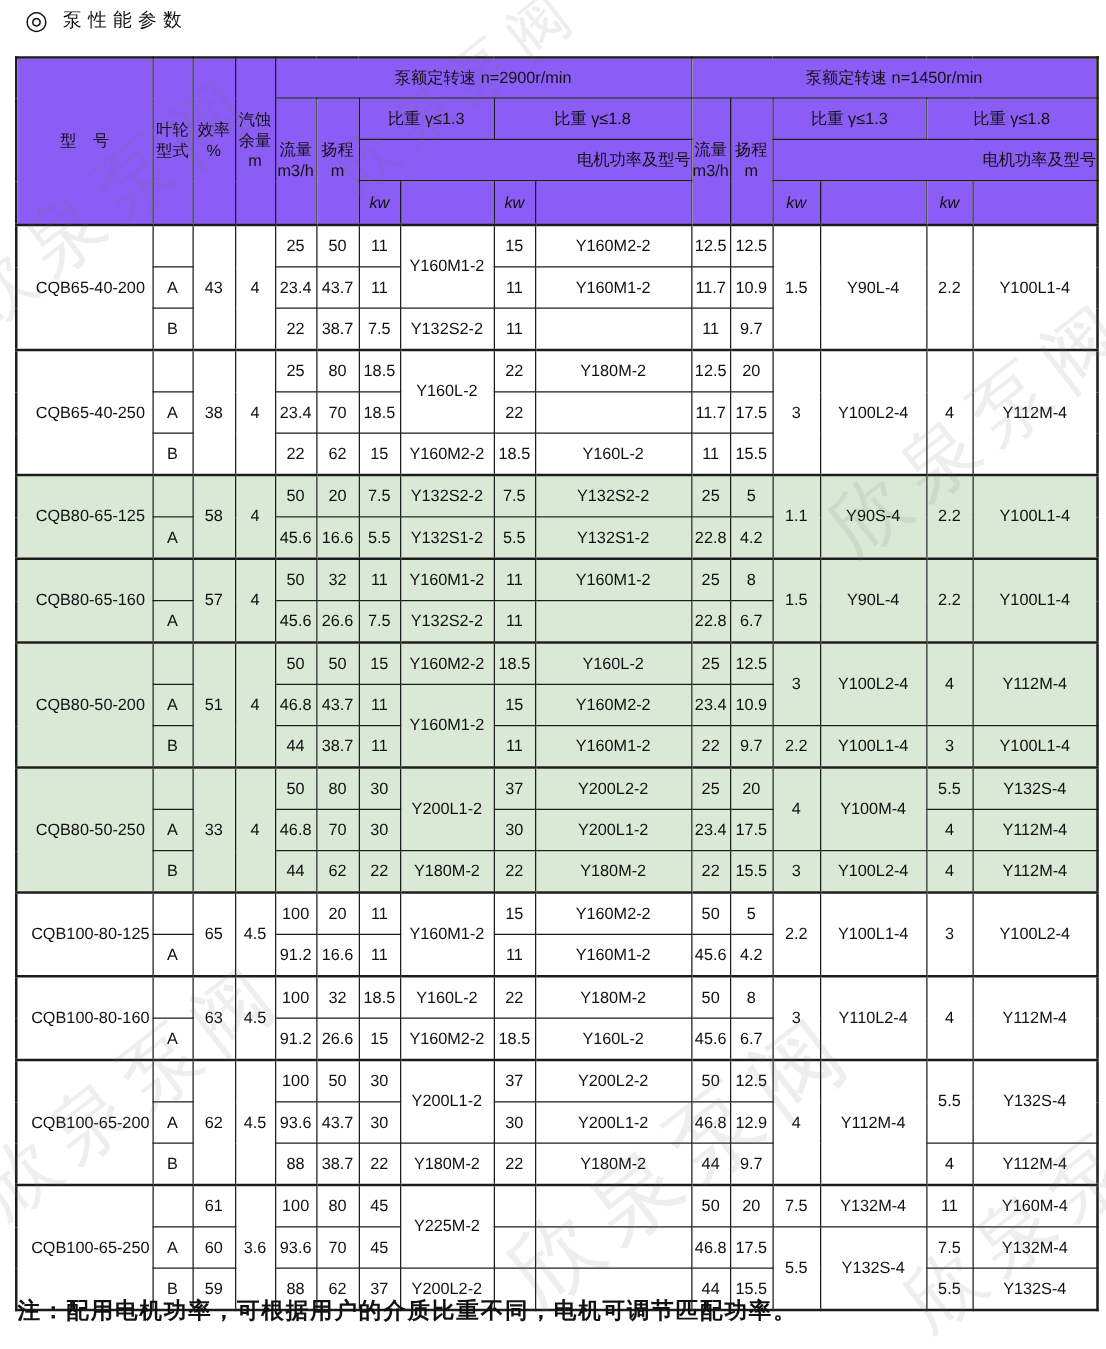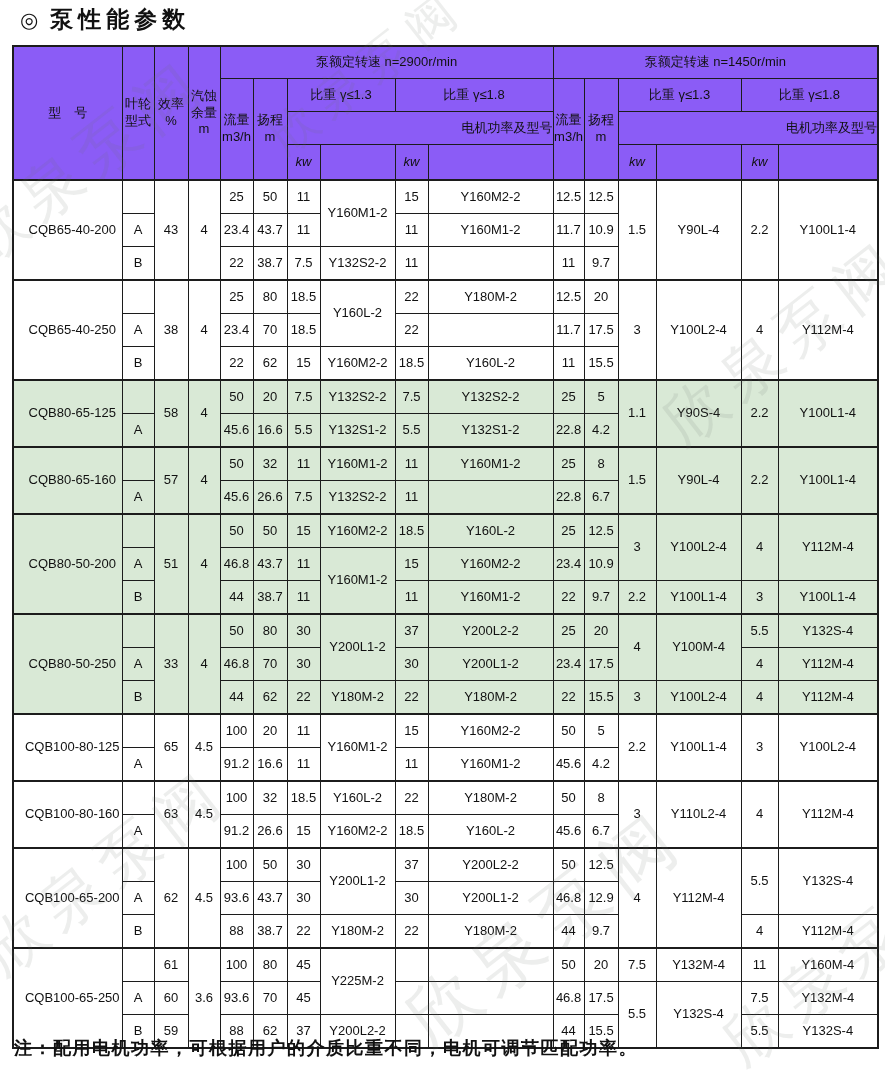--- a/index.html
+++ b/index.html
@@ -16,21 +16,21 @@
   }
   .wm.w1 { left:-60px;  top:120px; }
   .wm.w2 { left:250px;  top:40px;  font-size:48px;}
   .wm.w3 { left:640px;  top:300px; }
   .wm.w4 { left:-40px;  top:830px; }
   .wm.w5 { left:380px;  top:880px; font-size:72px;}
   .wm.w6 { left:700px;  top:920px; }
 
   .title-row { position:absolute; top:4px; left:20px; display:flex; align-items:center; gap:12px; z-index:2;}
   .title-icon { font-size:21px; font-weight:bold; }
-  .title-text { margin:0; font-size:23px; font-weight:bold; letter-spacing:5px; }
+  .title-text { margin:0; font-size:15px; font-weight:normal; letter-spacing:5px; }
 
   table.perf {
     position:absolute; top:45px; left:12px; width:865px; z-index:2;
     border-collapse:collapse; table-layout:fixed;
     border:2px solid #1c1c1c;
     background:#fff;
   }
   .perf th, .perf td {
     border:1px solid #1c1c1c; padding:0;
     text-align:center; vertical-align:middle;

